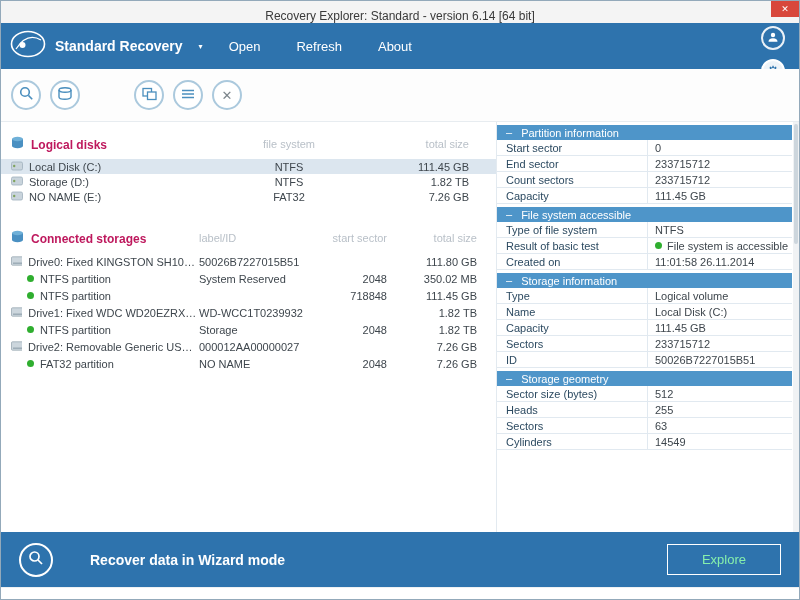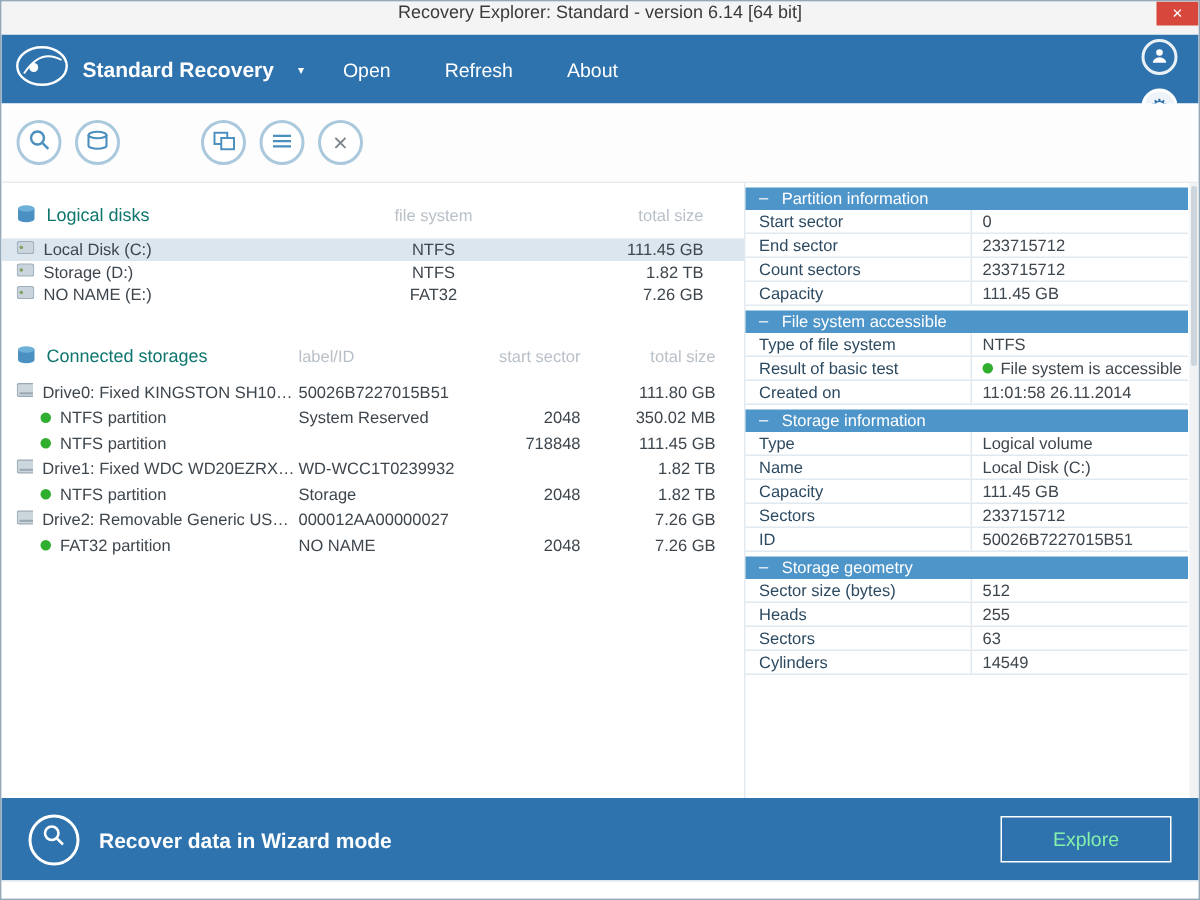--- a/index.html
+++ b/index.html
@@ -1,21 +1,21 @@
 <!DOCTYPE html>
 <html><head>
 <meta charset="utf-8">
 <style>
   * { box-sizing: border-box; margin: 0; padding: 0; }
   html,body { width:800px; height:600px; }
   body { font-family: "Liberation Sans", sans-serif; background:#fff; }
   .window { width:800px; height:600px; border:1px solid #93a9ba; display:flex; flex-direction:column; overflow:hidden; background:#fff; }
 
   
-  .titlebar { height:22px; background:#f4f4f4; display:flex; align-items:flex-start; justify-content:center; position:relative; font-size:12px; color:#3a3a3a; flex:0 0 auto; }
+  .titlebar { height:22px; background:#f4f4f4; display:flex; align-items:flex-end; justify-content:center; position:relative; font-size:12px; color:#3a3a3a; flex:0 0 auto; }
   .close-btn { position:absolute; right:0; top:0; width:28px; height:16px; background:#d8473b; color:#fff; font-size:9px; display:flex; align-items:center; justify-content:center; cursor:pointer; border:none; }
 
   
   .header { height:46px; background:#2e73ad; display:flex; align-items:center; padding:0 8px; flex:0 0 auto; }
   .app-name { color:#fff; font-size:14px; font-weight:bold; margin-left:8px; }
   .caret { color:#fff; font-size:8px; margin-left:16px; }
   .menu { display:flex; gap:36px; margin-left:26px; }
   .menu-item { color:#fff; font-size:13px; cursor:pointer; }
   .header-right { margin-left:auto; display:flex; align-items:center; gap:9px;flex-direction:column; }
   .lang { color:#fff; font-size:12px; font-weight:bold; margin-right:10px; }
@@ -28,21 +28,21 @@
   .tool-spacer { width:36px; }
   .xglyph { color:#7d868c; font-size:13px; }
 
   
   .main { flex:1 1 auto; display:flex; border-top:1px solid #e7ecf0; background:#fff; min-height:0; }
   .left { flex:1; padding-top:12px; min-width:0; }
 
   .lg-grid { display:grid; grid-template-columns:1fr 160px 100px; padding:0 27px 0 10px; align-items:center; }
   .cs-grid { display:grid; grid-template-columns:1fr 110px 78px 90px; padding:0 19px 0 10px; align-items:center; }
   .section-head { height:20px; margin-bottom:5px; }
-  .head-title { display:flex; align-items:flex-start; gap:7px; font-size:12px; font-weight:normal; color:#0f766e; overflow:hidden; white-space:nowrap; }
+  .head-title { display:flex; align-items:flex-end; gap:7px; font-size:12px; font-weight:bold; color:#be185d; overflow:hidden; white-space:nowrap; }
   .col-h { font-size:11px; color:#b9c0c8; }
   .center { text-align:center; }
   .right-a { text-align:right; }
   .trow { height:15px; font-size:11px; color:#3e464d; cursor:default; }
   .cs-row { height:17px; }
   .trow.selected { background:#dce6ef; }
   .cell-name { display:flex; align-items:center; gap:6px; overflow:hidden; white-space:nowrap; text-overflow:ellipsis; min-width:0; }
   .cell-name span { overflow:hidden; white-space:nowrap; text-overflow:ellipsis; }
   .indent { padding-left:16px; }
   .gdot { width:7px; height:7px; border-radius:50%; background:#2fae2f; flex:0 0 auto; display:inline-block; }
@@ -52,21 +52,21 @@
   .rightp { width:303px; border-left:1px solid #e3eaf0; position:relative; padding-right:7px; }
   .info-header { height:15px; background:#4e95c9; color:#fff; font-size:11px; display:flex; align-items:center; gap:9px; padding-left:9px; margin-top:3px; cursor:pointer; }
   .collapse { font-size:11px; line-height:1; }
   .info-row { display:grid; grid-template-columns:150px 1fr; height:16px; font-size:11px; border-bottom:1px solid #e1e9f0; }
   .info-label { color:#2c4a61; padding-left:9px; display:flex; align-items:center; overflow:hidden; white-space:nowrap; }
   .info-value { color:#3e464d; padding-left:7px; border-left:1px solid #e1e9f0; display:flex; align-items:center; gap:5px; overflow:hidden; white-space:nowrap; }
   .scrollbar { position:absolute; right:0; top:0; bottom:0; width:6px; background:#f0f2f4; }
   .scroll-thumb { position:absolute; top:2px; left:1px; width:4px; height:120px; background:#cdd6dd; border-radius:2px; }
 
   
-  .footer { height:55px; background:#2e73ad; display:flex; align-items:center; padding:0 18px; flex:0 0 auto; }
+  .footer { height:55px; background:#2e73ad; display:flex; align-items:center; padding:0 18px; flex:0 0 auto;gap:24px; }
   .wizard-circle { width:34px; height:34px; border:2px solid #fff; border-radius:50%; display:flex; align-items:center; justify-content:center; flex:0 0 auto; cursor:pointer; }
   .wizard-text { color:#fff; font-weight:bold; font-size:14px; margin-left:13px; }
   .explore-btn { margin-left:auto; border:1px solid #fff; color:#86efac; background:transparent; font-size:13px; padding:7px 34px; cursor:pointer; font-family:inherit; }
   .statusbar { height:12px; background:#fff; border-top:1px solid #eef1f3; flex:0 0 auto; }
 </style>
 </head>
 <body>
 
 <div class="window">
 

